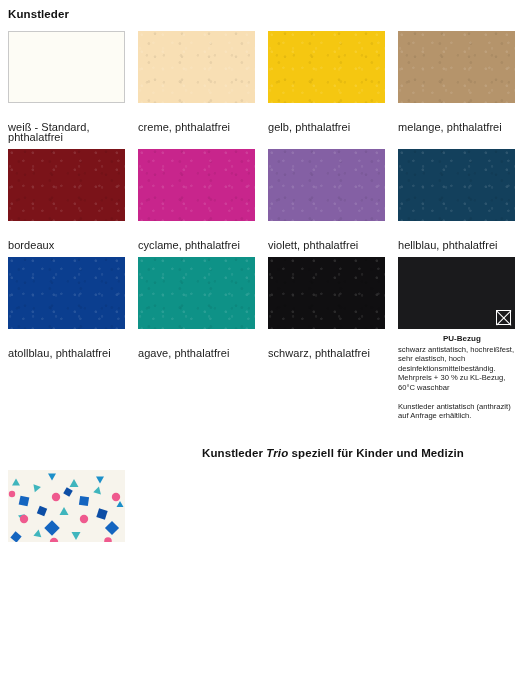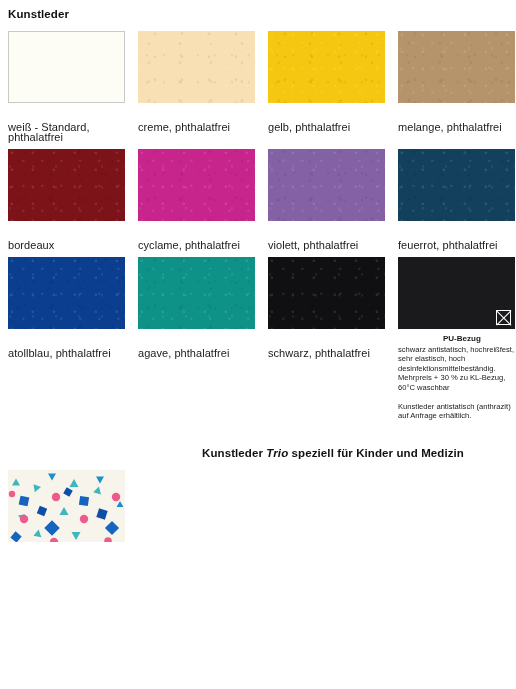--- a/index.html
+++ b/index.html
@@ -195,21 +195,21 @@
       <div class="cell">
         <div class="swatch" style="background: rgb(132, 96, 164);">
           <div class="grain"></div>
         </div>
         <div class="caption">violett, phthalatfrei</div>
       </div>
       <div class="cell">
         <div class="swatch" style="background: rgb(19, 64, 92);">
           <div class="grain"></div>
         </div>
-        <div class="caption">feuerrot, phthalatfrei</div>
+        <div class="caption">hellblau, phthalatfrei</div>
       </div>
       <div class="cell">
         <div class="swatch" style="background: rgb(11, 62, 143);">
           <div class="grain"></div>
         </div>
         <div class="caption">atollblau, phthalatfrei</div>
       </div>
       <div class="cell">
         <div class="swatch" style="background: rgb(14, 146, 135);">
           <div class="grain"></div>

